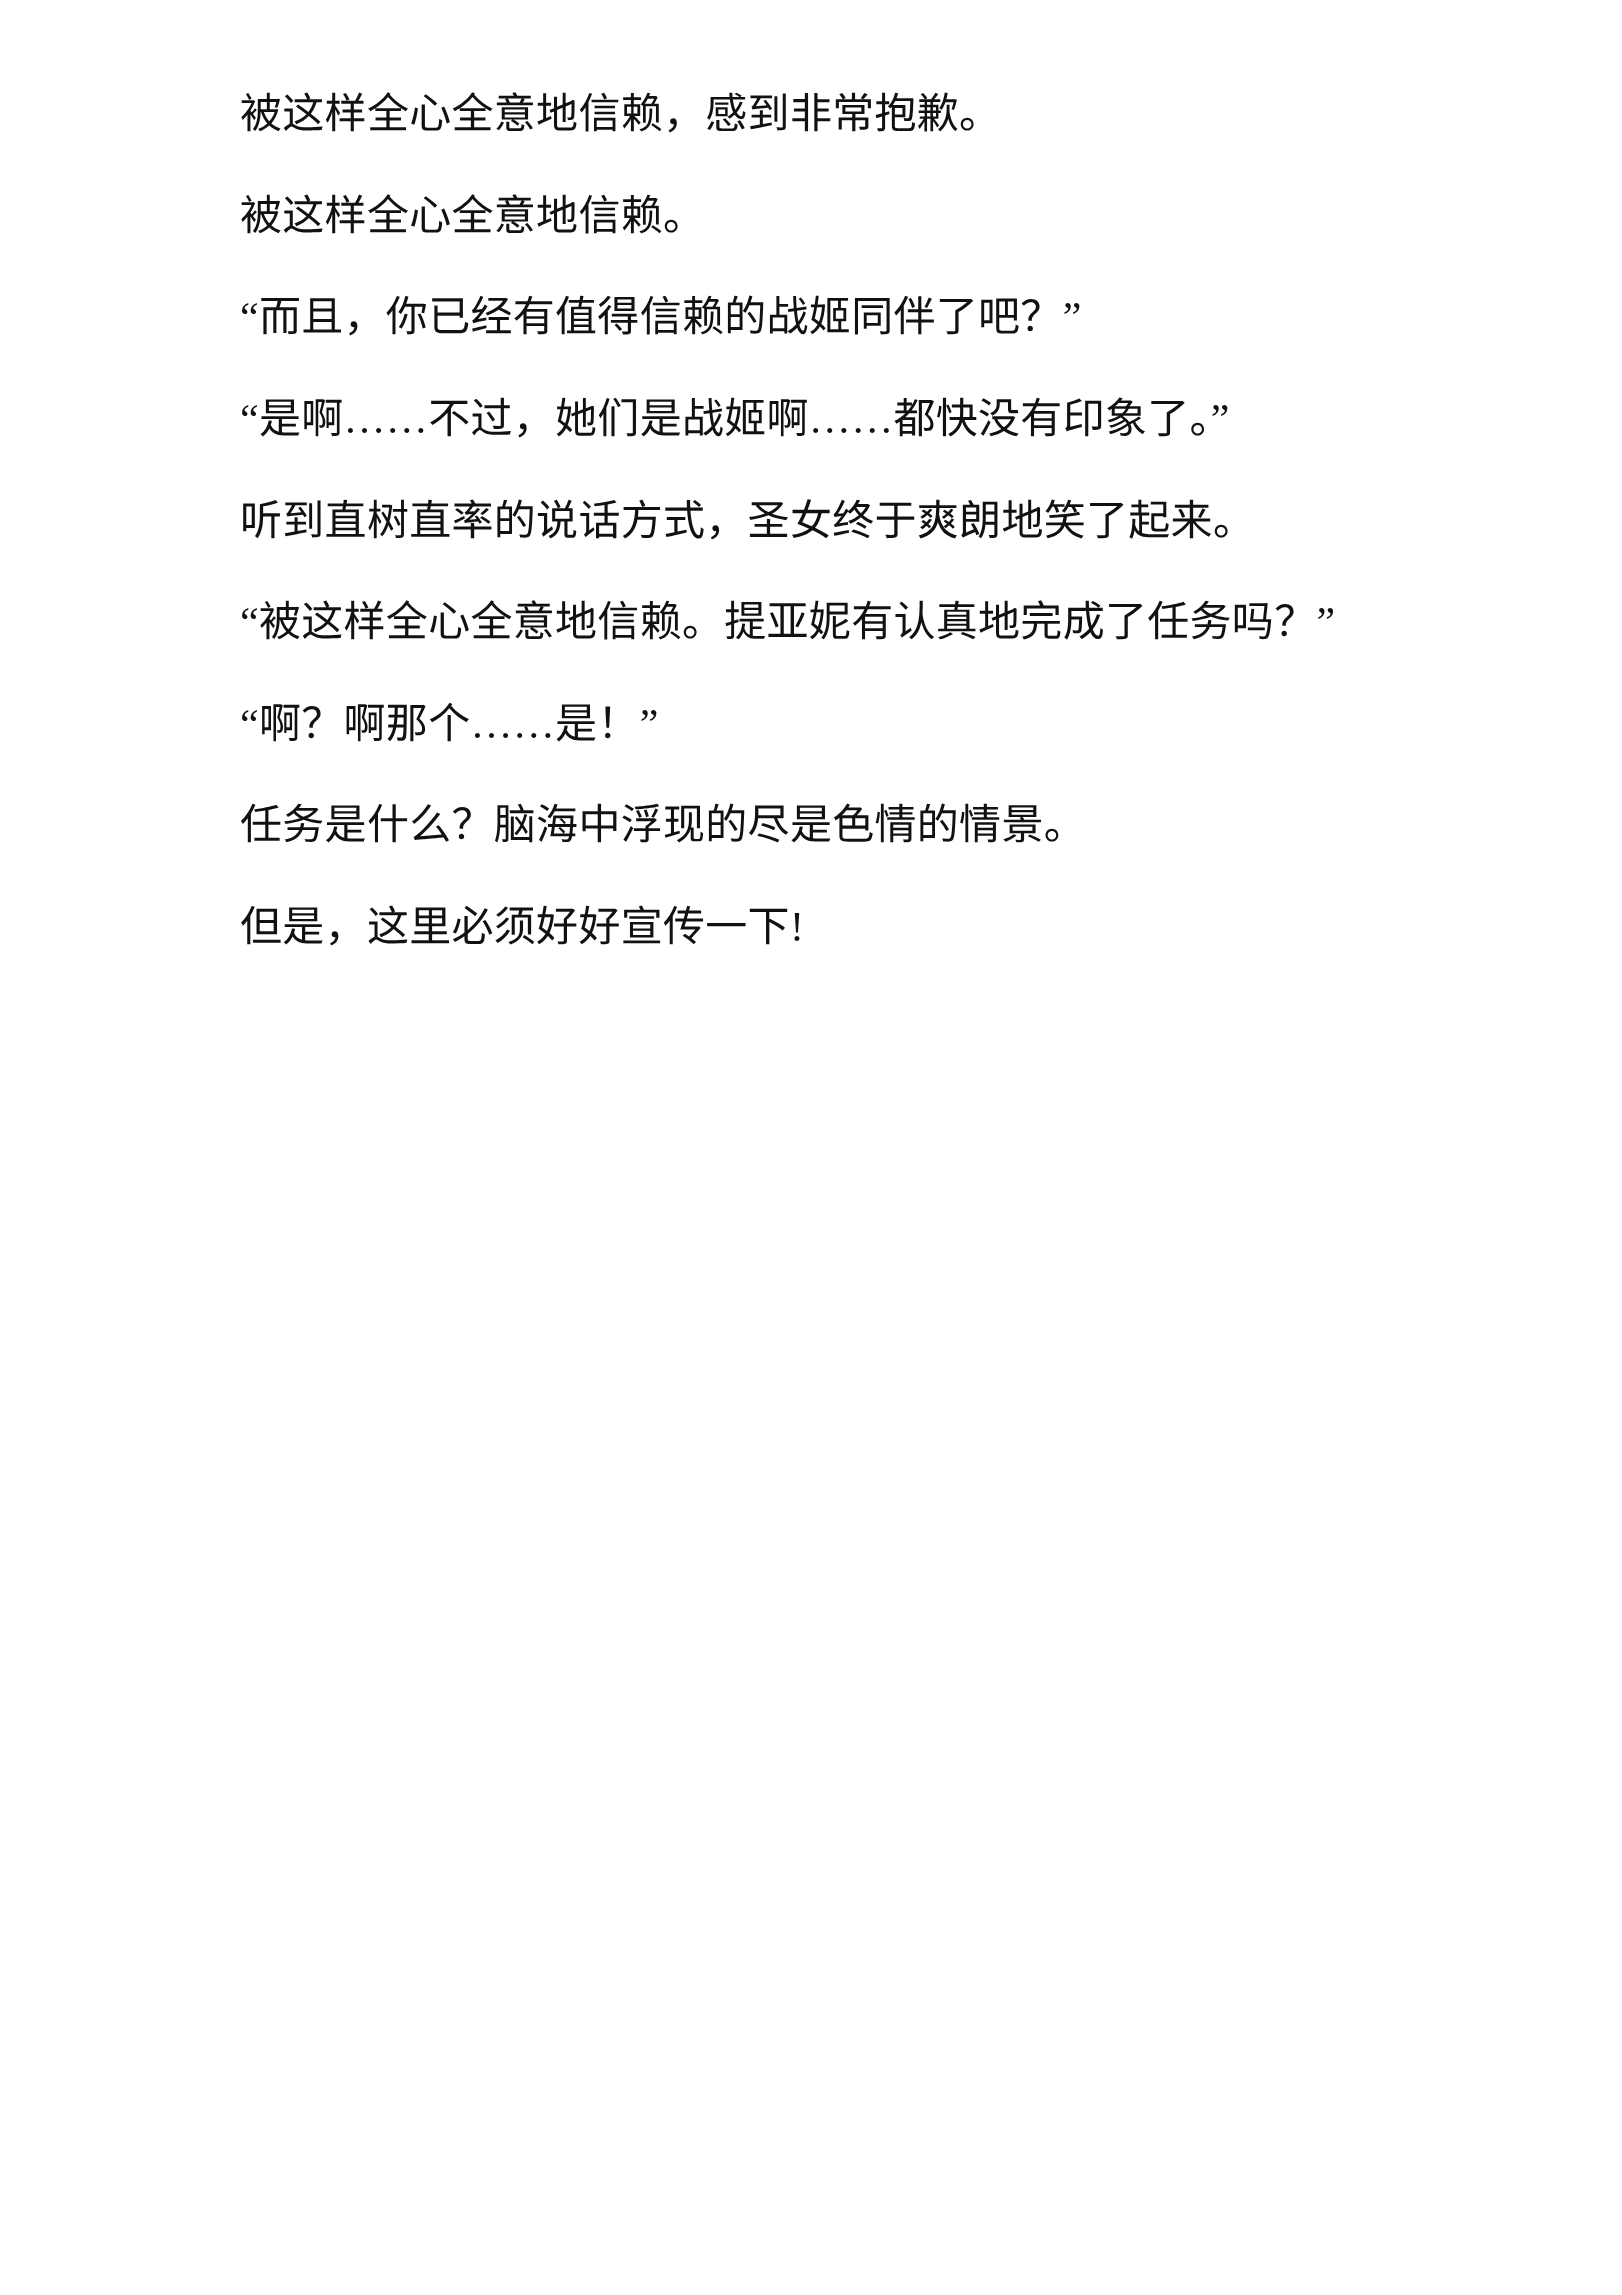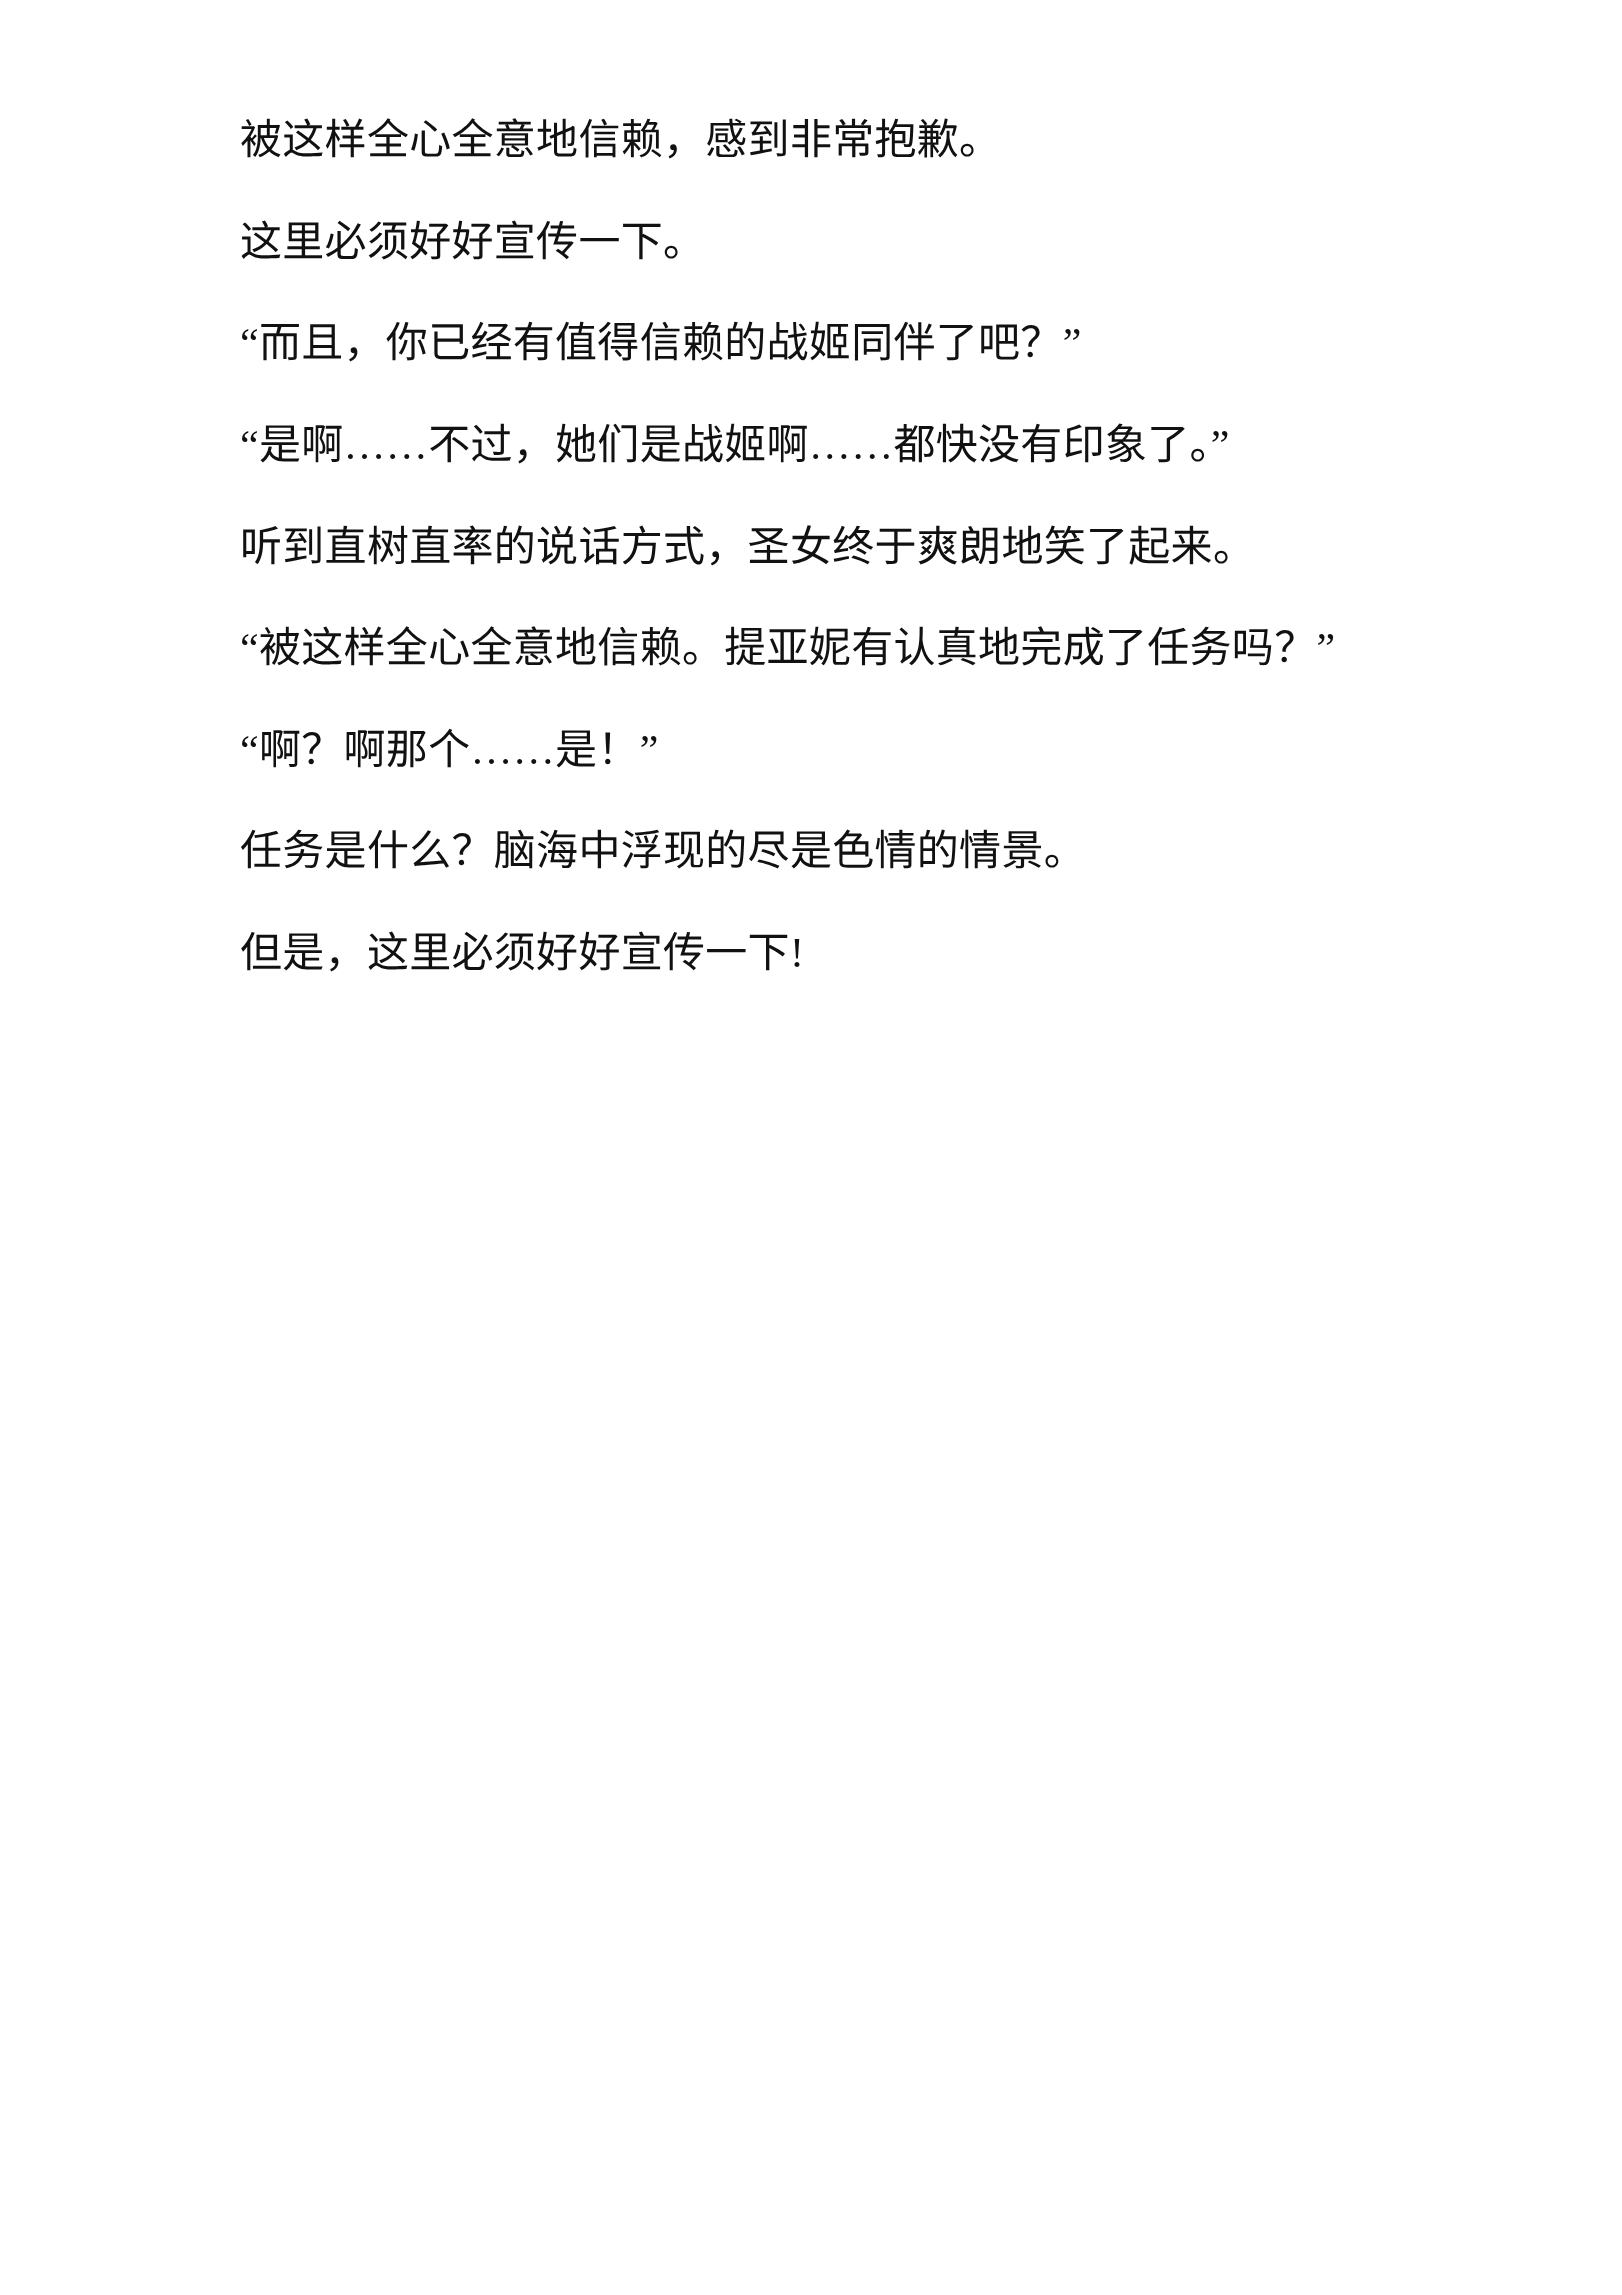--- a/index.html
+++ b/index.html
@@ -14,21 +14,21 @@
     font-family: "Liberation Serif", "DejaVu Serif", serif;
     color: #000000;
     overflow: hidden;
   }
   .page {
     position: relative;
     width: 1564px;
     height: 2295px;
     background: #ffffff;
     box-sizing: border-box;
-    padding: 111px 223px 0 240px;
+    padding: 85px 223px 0 240px;
   }
   .doc-body {
     display: block;
   }
   .para {
     font-size: 42px;
     line-height: 1.42;
     margin: 0 0 42px 0;
     letter-spacing: 0.3px;
     text-align: justify;
@@ -42,21 +42,21 @@
   .para:last-child {
     margin-bottom: 0;
   }
 </style>
 </head>
 <body>
 
 <div class="page">
   <div class="doc-body">
     <p class="para">被这样全心全意地信赖，感到非常抱歉。</p>
-    <p class="para">这里必须好好宣传一下。</p>
+    <p class="para">被这样全心全意地信赖。</p>
     <p class="para indent">“而且，你已经有值得信赖的战姬同伴了吧？”</p>
     <p class="para indent">“是啊……不过，她们是战姬啊……都快没有印象了。”</p>
     <p class="para">听到直树直率的说话方式，圣女终于爽朗地笑了起来。</p>
     <p class="para indent">“被这样全心全意地信赖。提亚妮有认真地完成了任务吗？”</p>
     <p class="para indent">“啊？啊那个……是！”</p>
     <p class="para">任务是什么？脑海中浮现的尽是色情的情景。</p>
     <p class="para">但是，这里必须好好宣传一下!</p>
   </div>
 </div>
 

